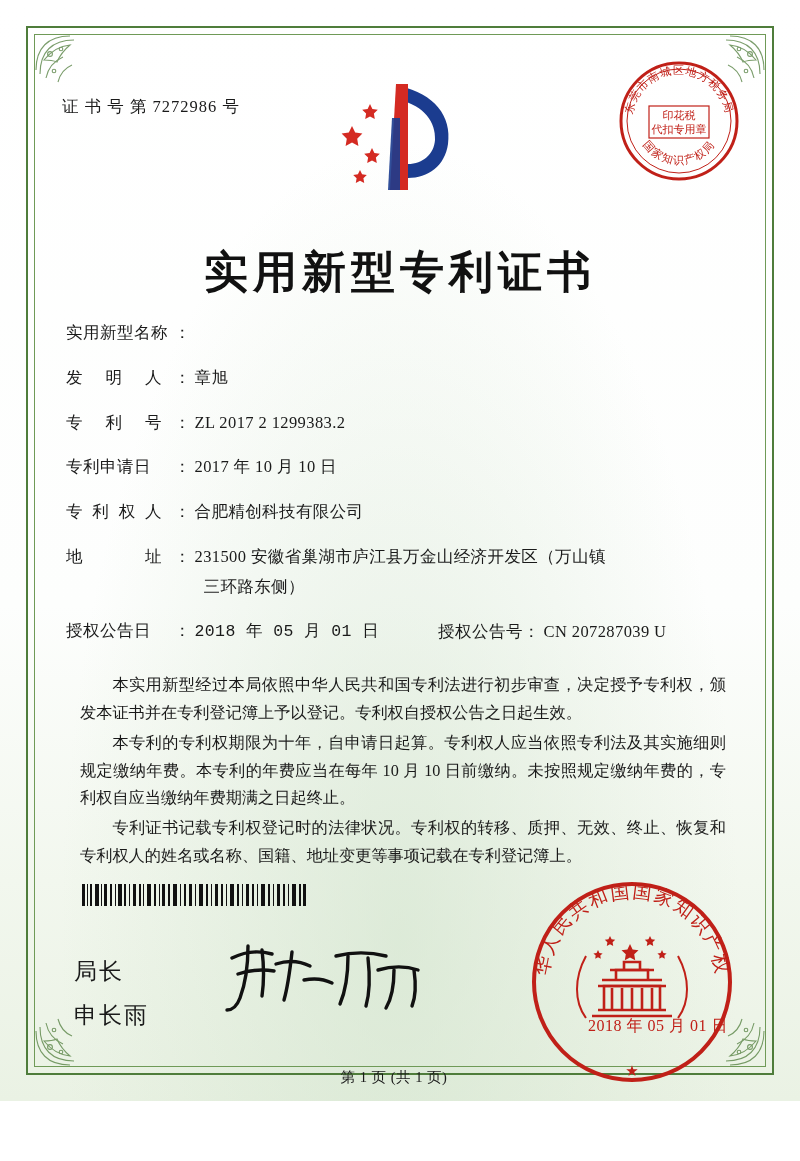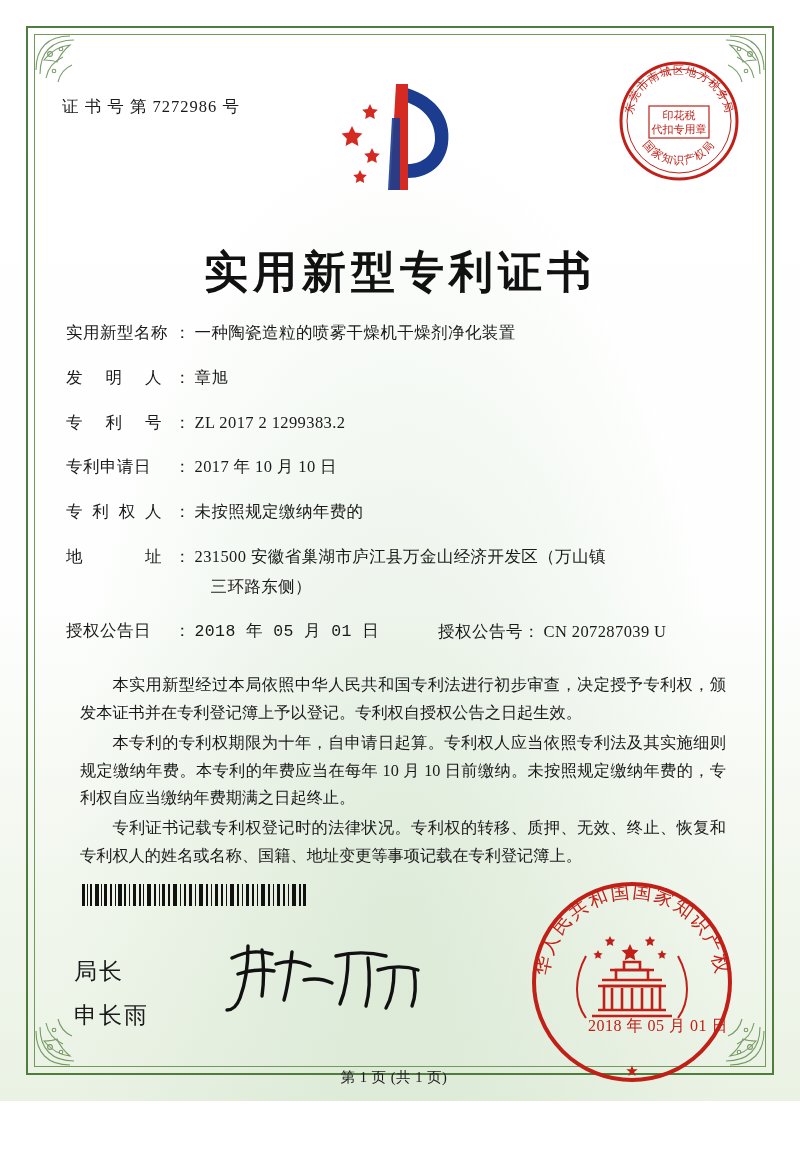--- a/index.html
+++ b/index.html
@@ -117,21 +117,21 @@
     flex: 0 0 auto;
     margin-right: 4px;
   }
   .field-value {
     flex: 1 1 auto;
     letter-spacing: 0.4px;
   }
   .field-value .line2 {
     display: block;
     margin-top: 8px;
-    margin-left: 16px;
+    margin-left: 9px;
   }
   .two-col {
     display: flex;
     margin-bottom: 18px;
   }
   .two-col .col-left {
     width: 372px;
     flex: 0 0 372px;
     display: flex;
     font-family: Liberation Mono, monospace;
@@ -312,21 +312,20 @@
     </svg>
   </div>
 
   <div class="title">实用新型专利证书</div>
 
   <div class="fields">
 
     <div class="field-row">
       <span class="field-label">实用新型名称</span>
       <span class="field-colon">：</span>
-      <span class="field-value">一种陶瓷造粒的喷雾干燥机干燥剂净化装置</span>
     </div>
 
     <div class="field-row">
       <span class="field-label spread">发明人</span>
       <span class="field-colon">：</span>
       <span class="field-value">章旭</span>
     </div>
 
     <div class="field-row">
       <span class="field-label spread">专利号</span>
@@ -336,21 +335,21 @@
 
     <div class="field-row">
       <span class="field-label">专利申请日</span>
       <span class="field-colon">：</span>
       <span class="field-value">2017 年 10 月 10 日</span>
     </div>
 
     <div class="field-row">
       <span class="field-label spread">专利权人</span>
       <span class="field-colon">：</span>
-      <span class="field-value">未按照规定缴纳年费的</span>
+      <span class="field-value">合肥精创科技有限公司</span>
     </div>
 
     <div class="field-row">
       <span class="field-label spread">地址</span>
       <span class="field-colon">：</span>
       <span class="field-value">
         <span>231500 安徽省巢湖市庐江县万金山经济开发区（万山镇</span>
         <span class="line2">三环路东侧）</span>
       </span>
     </div>

